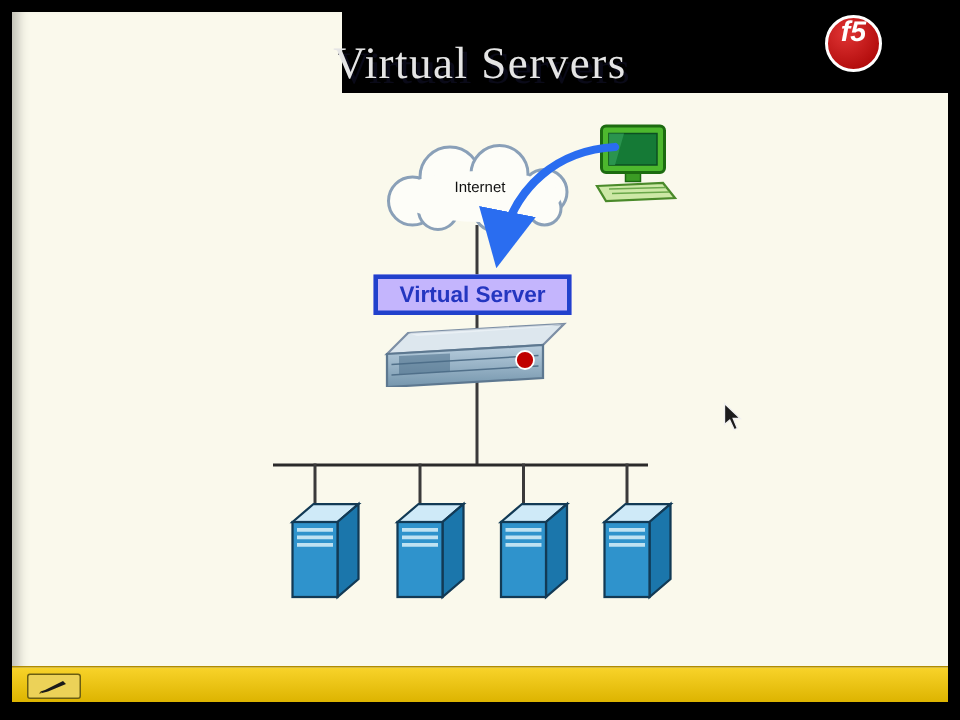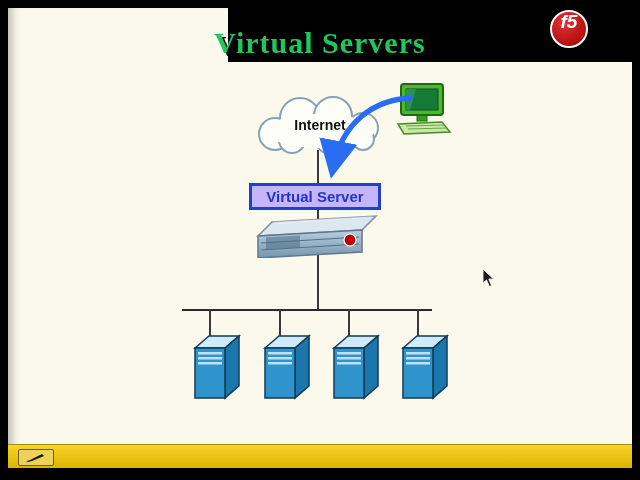--- a/index.html
+++ b/index.html
@@ -2,30 +2,30 @@
 <html><head>
 <meta charset="utf-8">
 <style>
   html,body{margin:0;padding:0;background:#000;}
   #stage{position:relative;width:640px;height:480px;background:#000;overflow:hidden;
          font-family:"Liberation Sans",sans-serif;}
   .slide{position:absolute;left:8px;top:8px;width:624px;height:458px;background:#faf9ec;
          box-shadow:inset 10px 0 8px -6px rgba(0,0,0,.25);}
   .top-black{position:absolute;left:228px;top:0;width:412px;height:62px;background:#000;z-index:5;}
   .title{position:absolute;left:120px;top:26px;width:400px;text-align:center;z-index:6;
-         font-family:"Liberation Serif",serif;font-weight:bold;font-size:30px;
-         color:#22c55e;text-shadow:3px 3px 0 #0a0a18;letter-spacing:1px;}
+         font-family:"Liberation Serif",serif;font-weight:normal;font-size:30px;
+         color:#e5e5e5;text-shadow:3px 3px 0 #0a0a18;letter-spacing:1px;}
   .logo{position:absolute;left:550px;top:10px;width:34px;height:34px;border-radius:50%;z-index:7;
         background:radial-gradient(circle at 35% 30%, #e03434, #a40000);
         border:2px solid #fff;display:flex;align-items:flex-start;justify-content:center;}
   .logo span{color:#fff;font-weight:bold;font-style:italic;font-size:19px;line-height:1;}
   .abs{position:absolute;}
   .cloud-label{position:absolute;left:245px;top:96px;width:150px;height:58px;z-index:3;
         display:flex;align-items:center;justify-content:center;
-        font-weight:bold;font-size:14px;color:#101010;}
+        font-weight:normal;font-size:10px;color:#101010;}
   .vline{position:absolute;width:2px;background:#3a3a3a;}
   .hline{position:absolute;height:2px;background:#2a2a2a;}
   .vsbox{position:absolute;left:249px;top:183px;width:126px;height:21px;background:#c4b5fd;
          border:3px solid #2141cc;display:flex;align-items:center;justify-content:center;z-index:4;}
   .vsbox span{font-weight:bold;font-size:15px;color:#2436c0;}
   .ybar{position:absolute;left:8px;top:444px;width:624px;height:23px;z-index:4;
         background:linear-gradient(#f8d32a,#ddb400);border-top:1px solid #b08c00;}
   .pentool{position:absolute;left:10px;top:4px;width:34px;height:15px;background:#ecd258;
         border:1px solid #6b5e12;border-radius:2px;display:flex;align-items:center;justify-content:center;}
   .z2{z-index:2}.z3{z-index:3}.z4{z-index:4}.z8{z-index:8}

